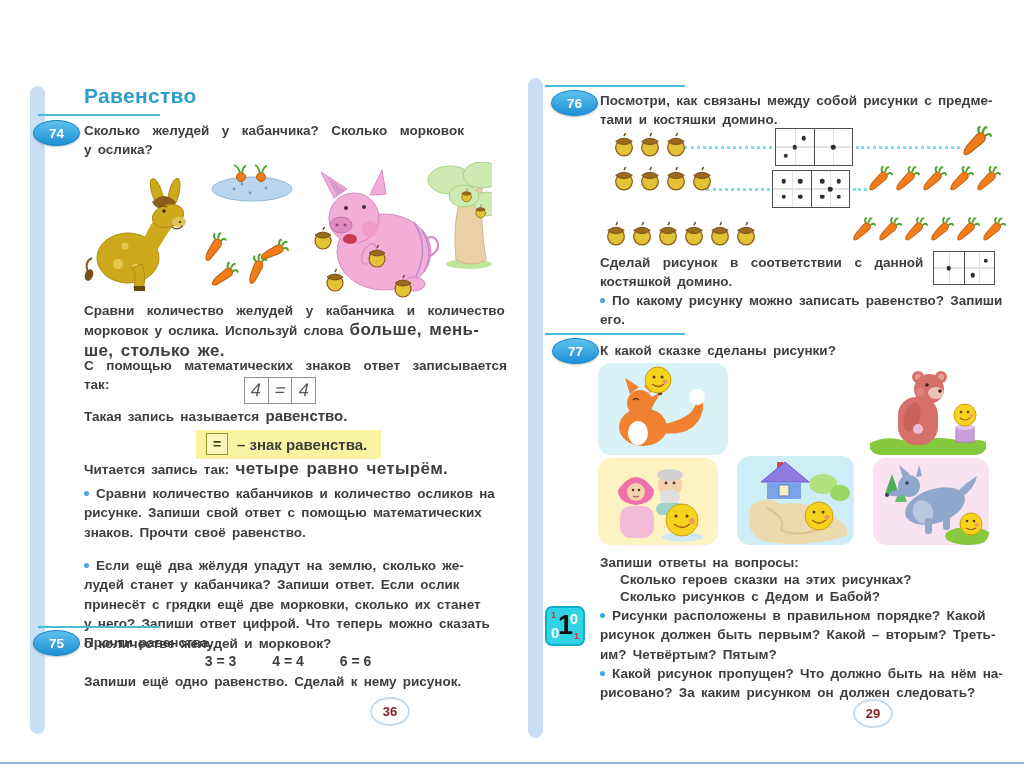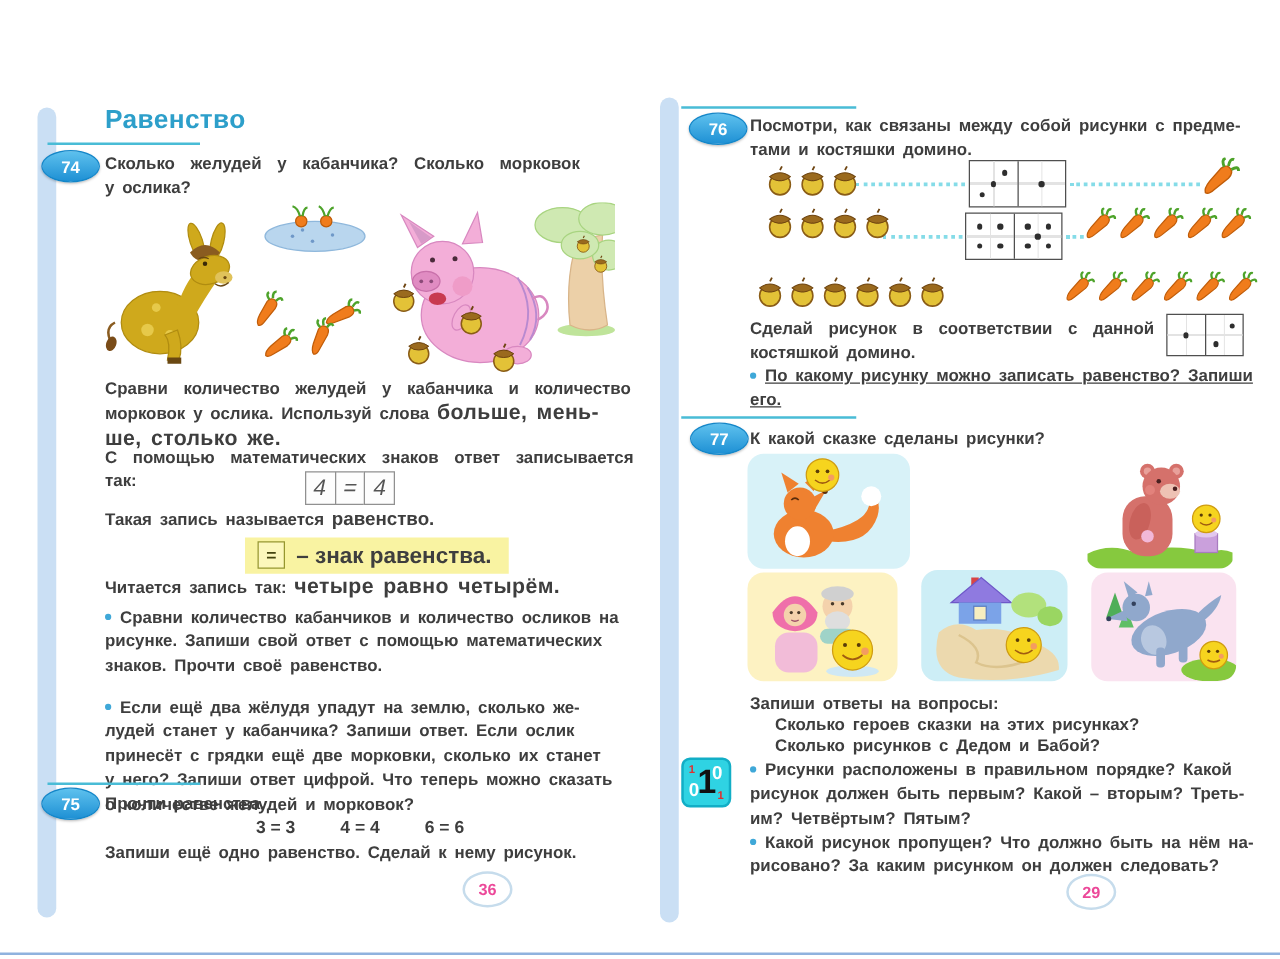--- a/index.html
+++ b/index.html
@@ -21,24 +21,24 @@
        margin-right:7px;margin-bottom:2px;}
   .eq44{position:absolute;display:flex;}
   .eq44 .cell{width:23px;height:25px;border:1.2px solid #909090;background:#fdfdfd;
        display:flex;align-items:center;justify-content:center;font-size:18px;color:#555;
        transform-origin:center;margin-left:-1.2px;}
   .eq44 .cell span{display:inline-block;transform:skewX(-12deg);}
   .hl{position:absolute;background:#f9f3a2;padding:3px 14px 4px 10px;display:inline-flex;
       align-items:center;gap:9px;}
   .hl .signbox{width:20px;height:20px;border:1.6px solid #96962e;background:#fcf7bc;
       display:flex;align-items:center;justify-content:center;font-size:14px;font-weight:bold;color:#44440f;}
-  .hl .lab{font-size:18px;font-weight:bold;}
+  .hl .lab{font-size:15px;font-weight:bold;}
   .oval{position:absolute;width:36px;height:25px;border:2px solid #c6dcec;border-radius:50%;
         background:#fff;display:flex;align-items:center;justify-content:center;
-        font-size:13px;font-weight:bold;color:#ec4899;}
+        font-size:13px;font-weight:bold;color:#7f1d1d;}
   .iconrow{position:absolute;display:flex;gap:2px;align-items:flex-end;}
   .dash{position:absolute;height:0;border-top:3px dotted #85dce8;}
   .domino{position:absolute;display:flex;background:#fff;border:1.6px solid #4f4f4f;}
   .domino .half{position:relative;flex:1;
      background:linear-gradient(to right,transparent 49%,#e3e3e3 49%,#e3e3e3 52%,transparent 52%),
                 linear-gradient(to bottom,transparent 47%,#e3e3e3 47%,#e3e3e3 53%,transparent 53%);}
   .domino .half + .half{border-left:1.6px solid #4f4f4f;}
   .pip{position:absolute;width:4.5px;height:4.5px;border-radius:50%;background:#2e2e2e;
        transform:translate(-50%,-50%);}
   .card{position:absolute;border-radius:13px;overflow:hidden;}
@@ -383,21 +383,21 @@
   <div class="domino" style="left:933px;top:251px;width:60px;height:32px;">
       <div class="half">
         <span class="pip" style="left: 50%; top: 50%;"></span>
       </div>
       <div class="half">
         <span class="pip" style="left: 72%; top: 28%;"></span>
         <span class="pip" style="left: 28%; top: 72%;"></span>
       </div>
     </div>
 
-  <div class="txt" style="left:600px;top:291px;text-decoration:underline;"><span class="dot"></span><span>По какому рисунку можно записать равенство? Запиши
+  <div class="txt" style="left:600px;top:291px;"><span class="dot"></span><span>По какому рисунку можно записать равенство? Запиши
 его.</span></div>
 
   <div class="rule" style="left:545px;top:333px;width:140px;"></div>
   <div class="badge" style="left:552px;top:338px;">77</div>
   <div class="txt" style="left:600px;top:341px;">К какой сказке сделаны рисунки?</div>
 
   <div class="card" style="left:598px;top:363px;width:130px;height:92px;background:#d8f2f8;">
     <svg width="130" height="92" viewBox="0 0 130 92">
       <path d="M64 70 Q96 74 104 50 Q108 36 97 30 Q101 45 88 53 Q78 59 62 62 Z" fill="#ef8130"></path>
       <circle cx="99" cy="34" r="8" fill="#fff"></circle>

